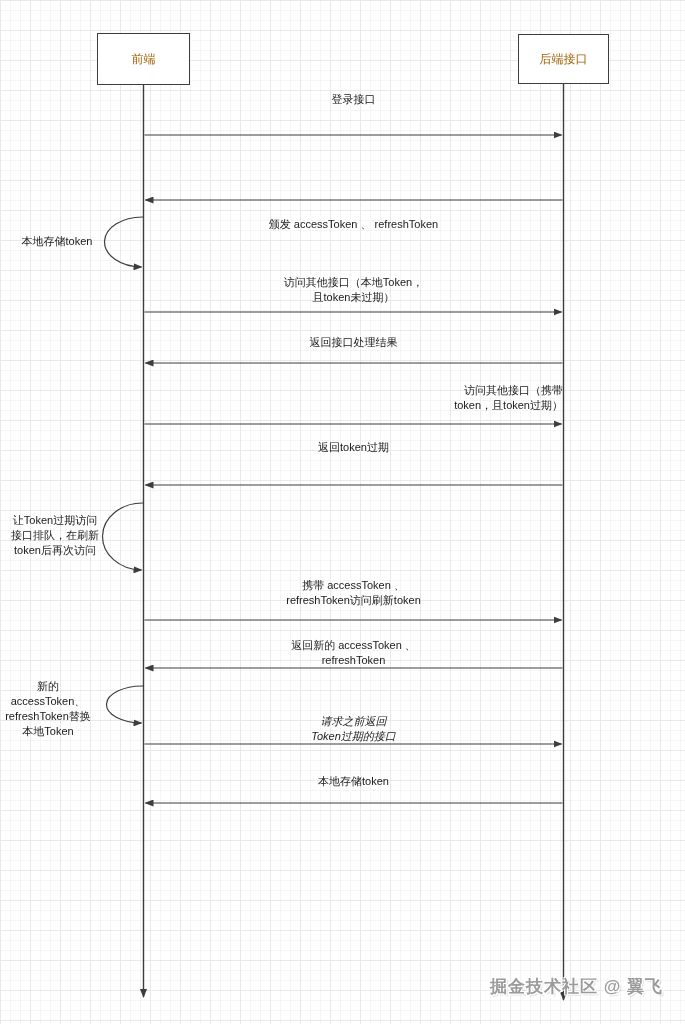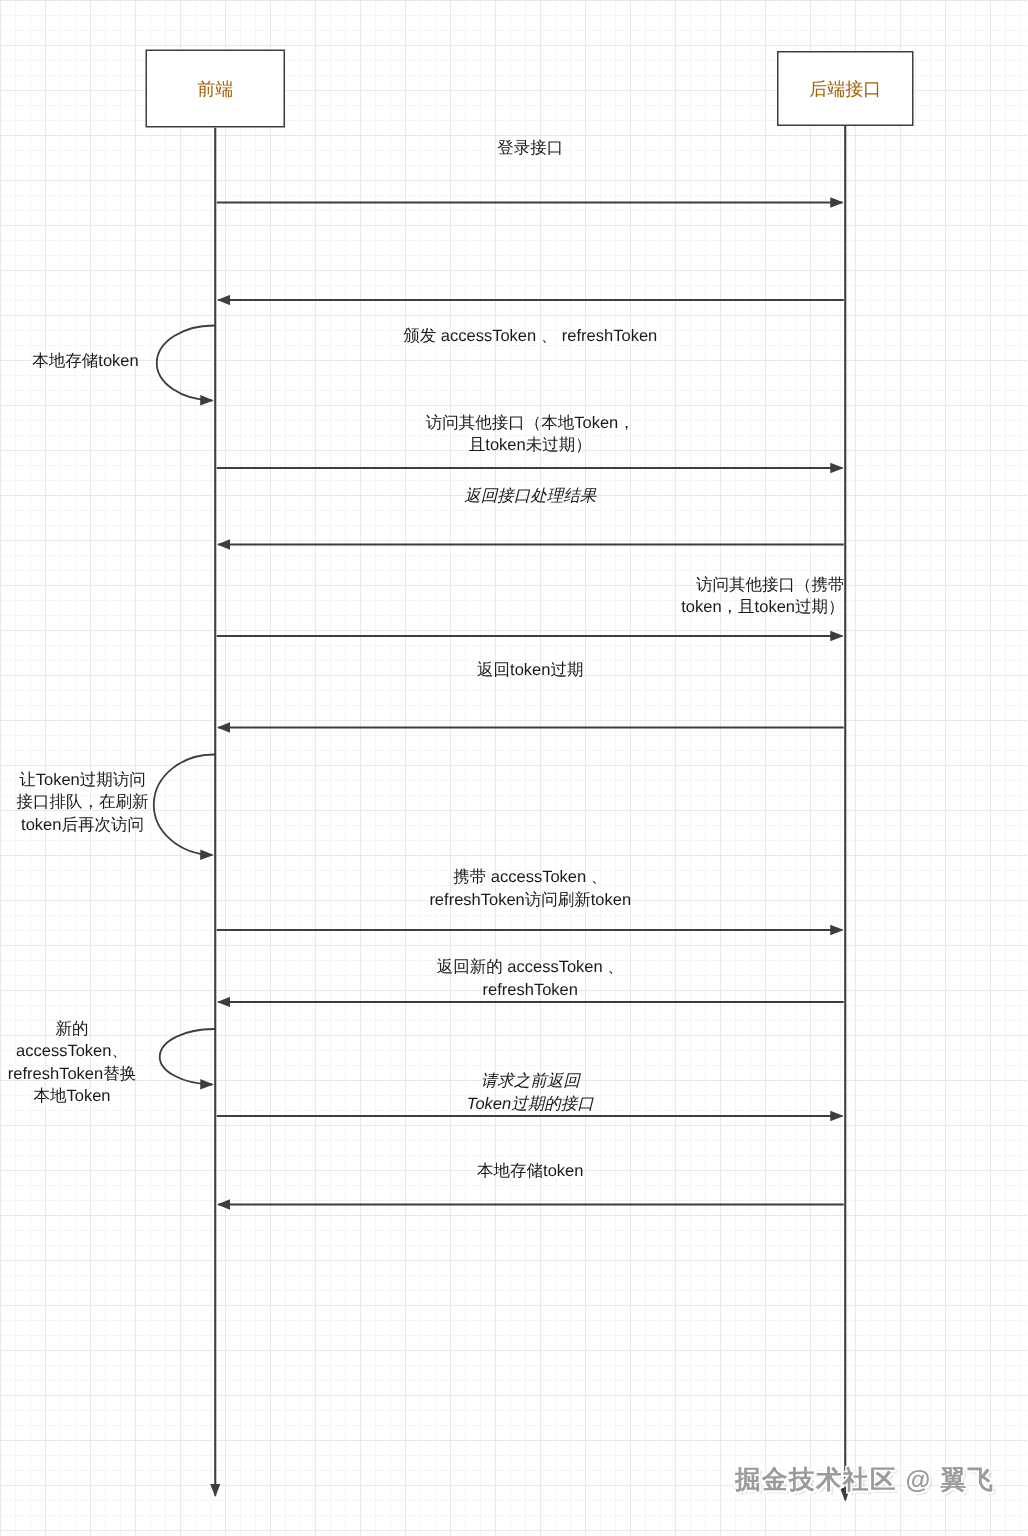--- a/index.html
+++ b/index.html
@@ -84,21 +84,21 @@
   <div class="actor-box actor-right">
     <span>后端接口</span>
   </div>
 
   <div id="labels">
       <div class="msg-label" style="top: 92px;">登录接口</div>
       <div class="msg-label" style="top: 169px; margin-top: 48px;">颁发 accessToken 、 refreshToken</div>
       <div class="self-label" style="left: -3px; width: 120px; top: 234px;">本地存储token</div>
       <div class="msg-label" style="top: 275px;">访问其他接口（本地Token，
 且token未过期）</div>
-      <div class="msg-label" style="top: 324px; font-style: italic;">返回接口处理结果</div>
+      <div class="msg-label" style="top: 335px;">返回接口处理结果</div>
       <div class="msg-label" style="top: 383px; text-align: right;">访问其他接口（携带
 token，且token过期）</div>
       <div class="msg-label" style="top: 440px;">返回token过期</div>
       <div class="self-label" style="left: -7px; width: 124px; top: 513px;">让Token过期访问
 接口排队，在刷新
 token后再次访问</div>
       <div class="msg-label" style="top: 578px;">携带 accessToken 、
 refreshToken访问刷新token</div>
       <div class="msg-label" style="top: 638px;">返回新的 accessToken 、
 refreshToken</div>

